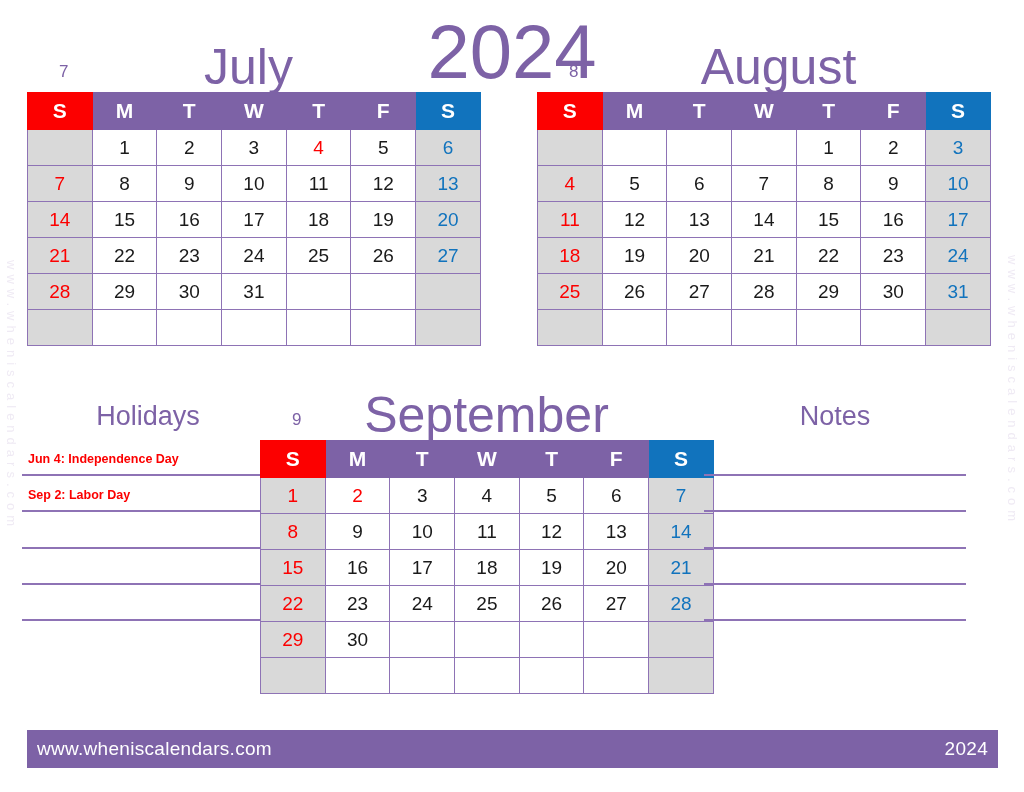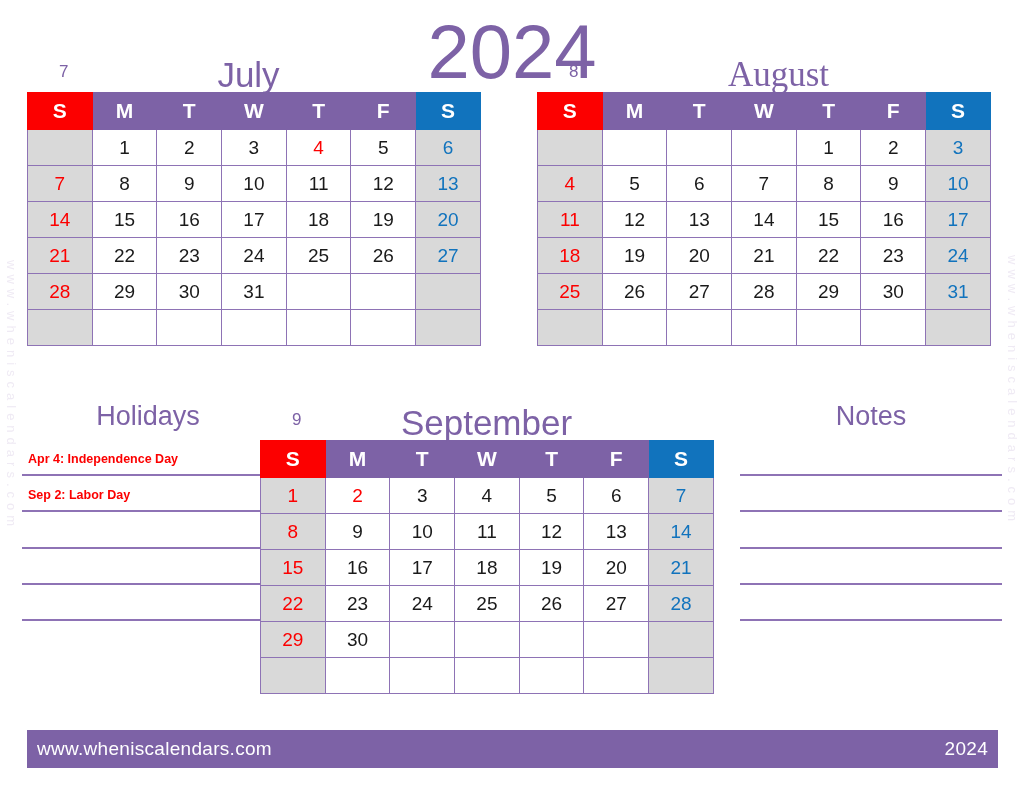--- a/index.html
+++ b/index.html
@@ -54,27 +54,27 @@
     left: 32px;
     bottom: 10px;
     font-size: 17px;
     color: #7d62a6;
   }
   .month-name {
     position: absolute;
     left: 0; right: 0;
     bottom: 0;
     text-align: center;
-    font-size: 35px;
+    font-size: 50px;
     color: #7d62a6;
     font-weight: 400;
     line-height: 1;
   }
   .month-block.july .month-name   { text-align: center; left: 40px; right: 50px; }
-  .month-block.august .month-name { text-align: center; left: 50px; right: 20px; font-family: Liberation Serif, serif; }
+  .month-block.august .month-name { text-align: center; left: 50px; right: 20px; }
   .month-block.september .month-name { left: 40px; right: 40px; }
 
   
   .year-title {
     position: absolute;
     left: 0; right: 0;
     top: 14px;
     text-align: center;
     font-size: 76px;
     color: #7d62a6;
@@ -115,21 +115,21 @@
   table.cal td.sat { background: #d9d9d9; }
   table.cal td.sun { color: #fc0000; }
   table.cal td.sat { color: #1173bd; }
   table.cal td.holiday { color: #fc0000; }
 
   
   .bottom { position: absolute; top: 378px; left: 0; width: 1008px; height: 330px; }
 
   .panel { position: absolute; top: 0; }
   .panel.holidays { left: 22px;  width: 252px; }
-  .panel.notes    { left: 740px; width: 262px; }
+  .panel.notes    { left: 704px; width: 262px; }
 
   .panel-title {
     text-align: center;
     font-size: 27px;
     color: #7d62a6;
     height: 62px;
     line-height: 76px;
   }
 
   .lines { position: relative; }
@@ -329,21 +329,21 @@
     </div>
 
   </div>
 
   <div class="bottom">
 
     <div class="panel holidays">
       <div class="panel-title">Holidays</div>
       <div class="lines">
           <div class="line-row">
-            <span class="line-text">Apr 4: Independence Day</span>
+            <span class="line-text">Jun 4: Independence Day</span>
           </div>
           <div class="line-row">
             <span class="line-text">Sep 2: Labor Day</span>
           </div>
           <div class="line-row"></div>
           <div class="line-row"></div>
           <div class="line-row"></div>
           <div class="line-row"></div>
         </div>
     </div>

